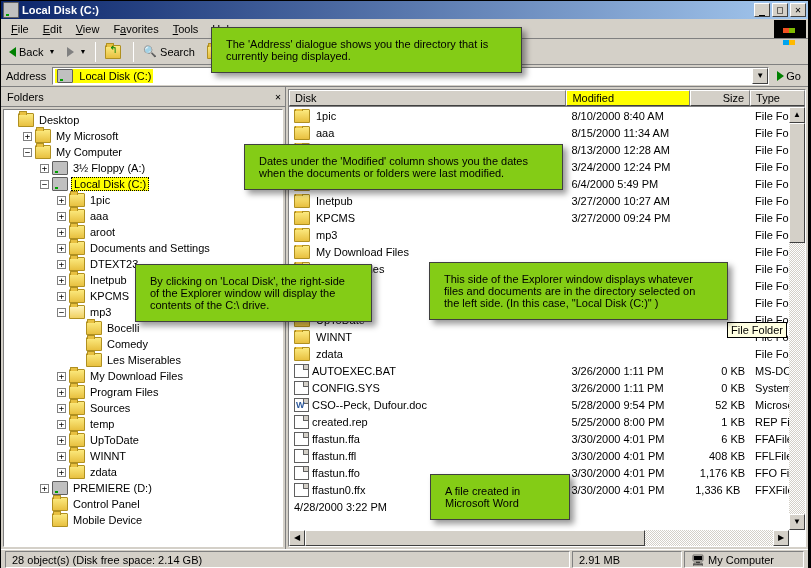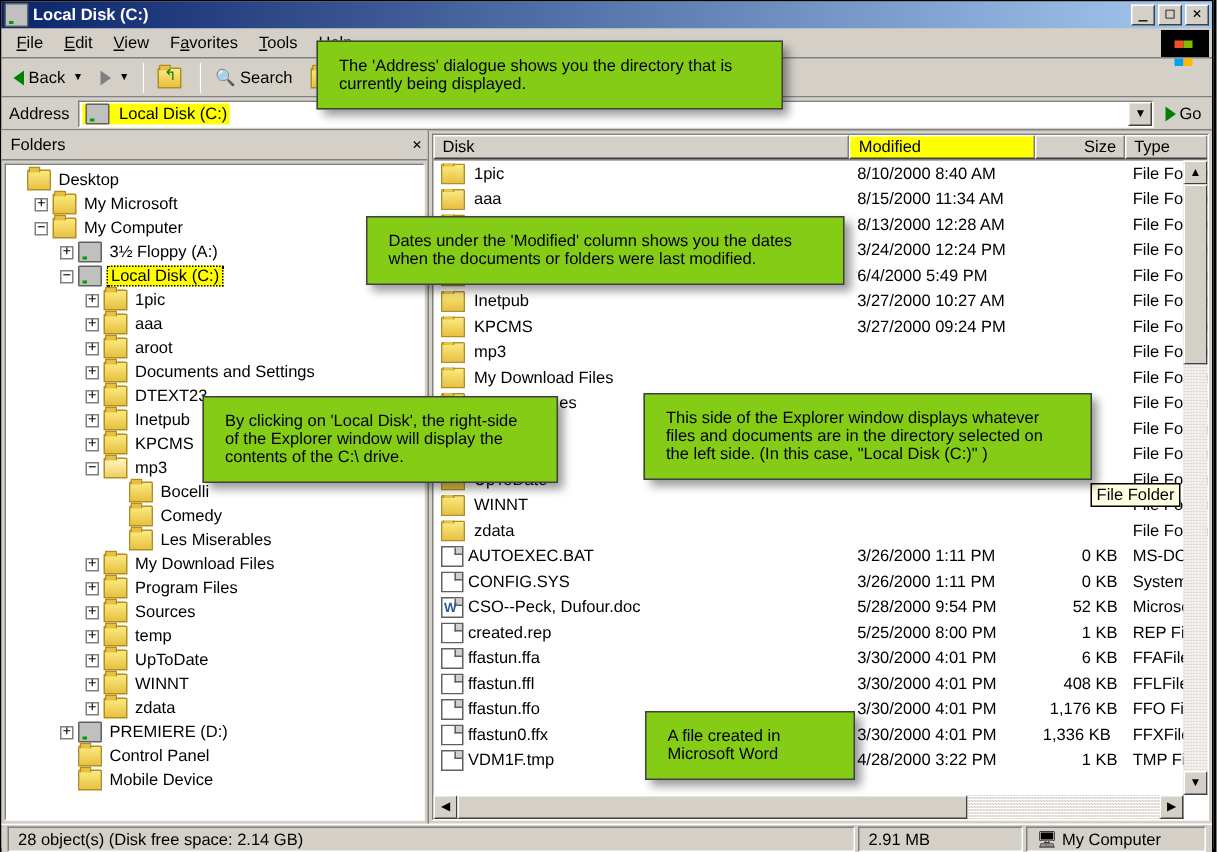--- a/index.html
+++ b/index.html
@@ -533,24 +533,20 @@
           <div class="list-row">
     <div class="cell name" style="width:278px">
               <span class="file-icon"></span>
               <span>ffastun0.ffx</span>
             </div>
     <div class="cell" style="width:124px">3/30/2000 4:01 PM</div>
     <div class="cell" style="width:60px;text-align:left">1,336 KB</div>
     <div class="cell" style="width:55px">FFXFile</div>
   </div>
           <div class="list-row">
-    <div class="cell name" style="width:278px">
-              <span class="file-icon"></span>
-              <span>VDM1F.tmp</span>
-            </div>
     <div class="cell" style="width:124px">4/28/2000 3:22 PM</div>
     <div class="cell" style="width:60px;text-align:right">1 KB</div>
     <div class="cell" style="width:55px">TMP File</div>
   </div>
         </div>
       <div class="scrollbar-v">
         <div class="sb-btn">▲</div>
         <div class="sb-thumb" style="height:120px"></div>
         <div class="sb-track"></div>
         <div class="sb-btn">▼</div>

